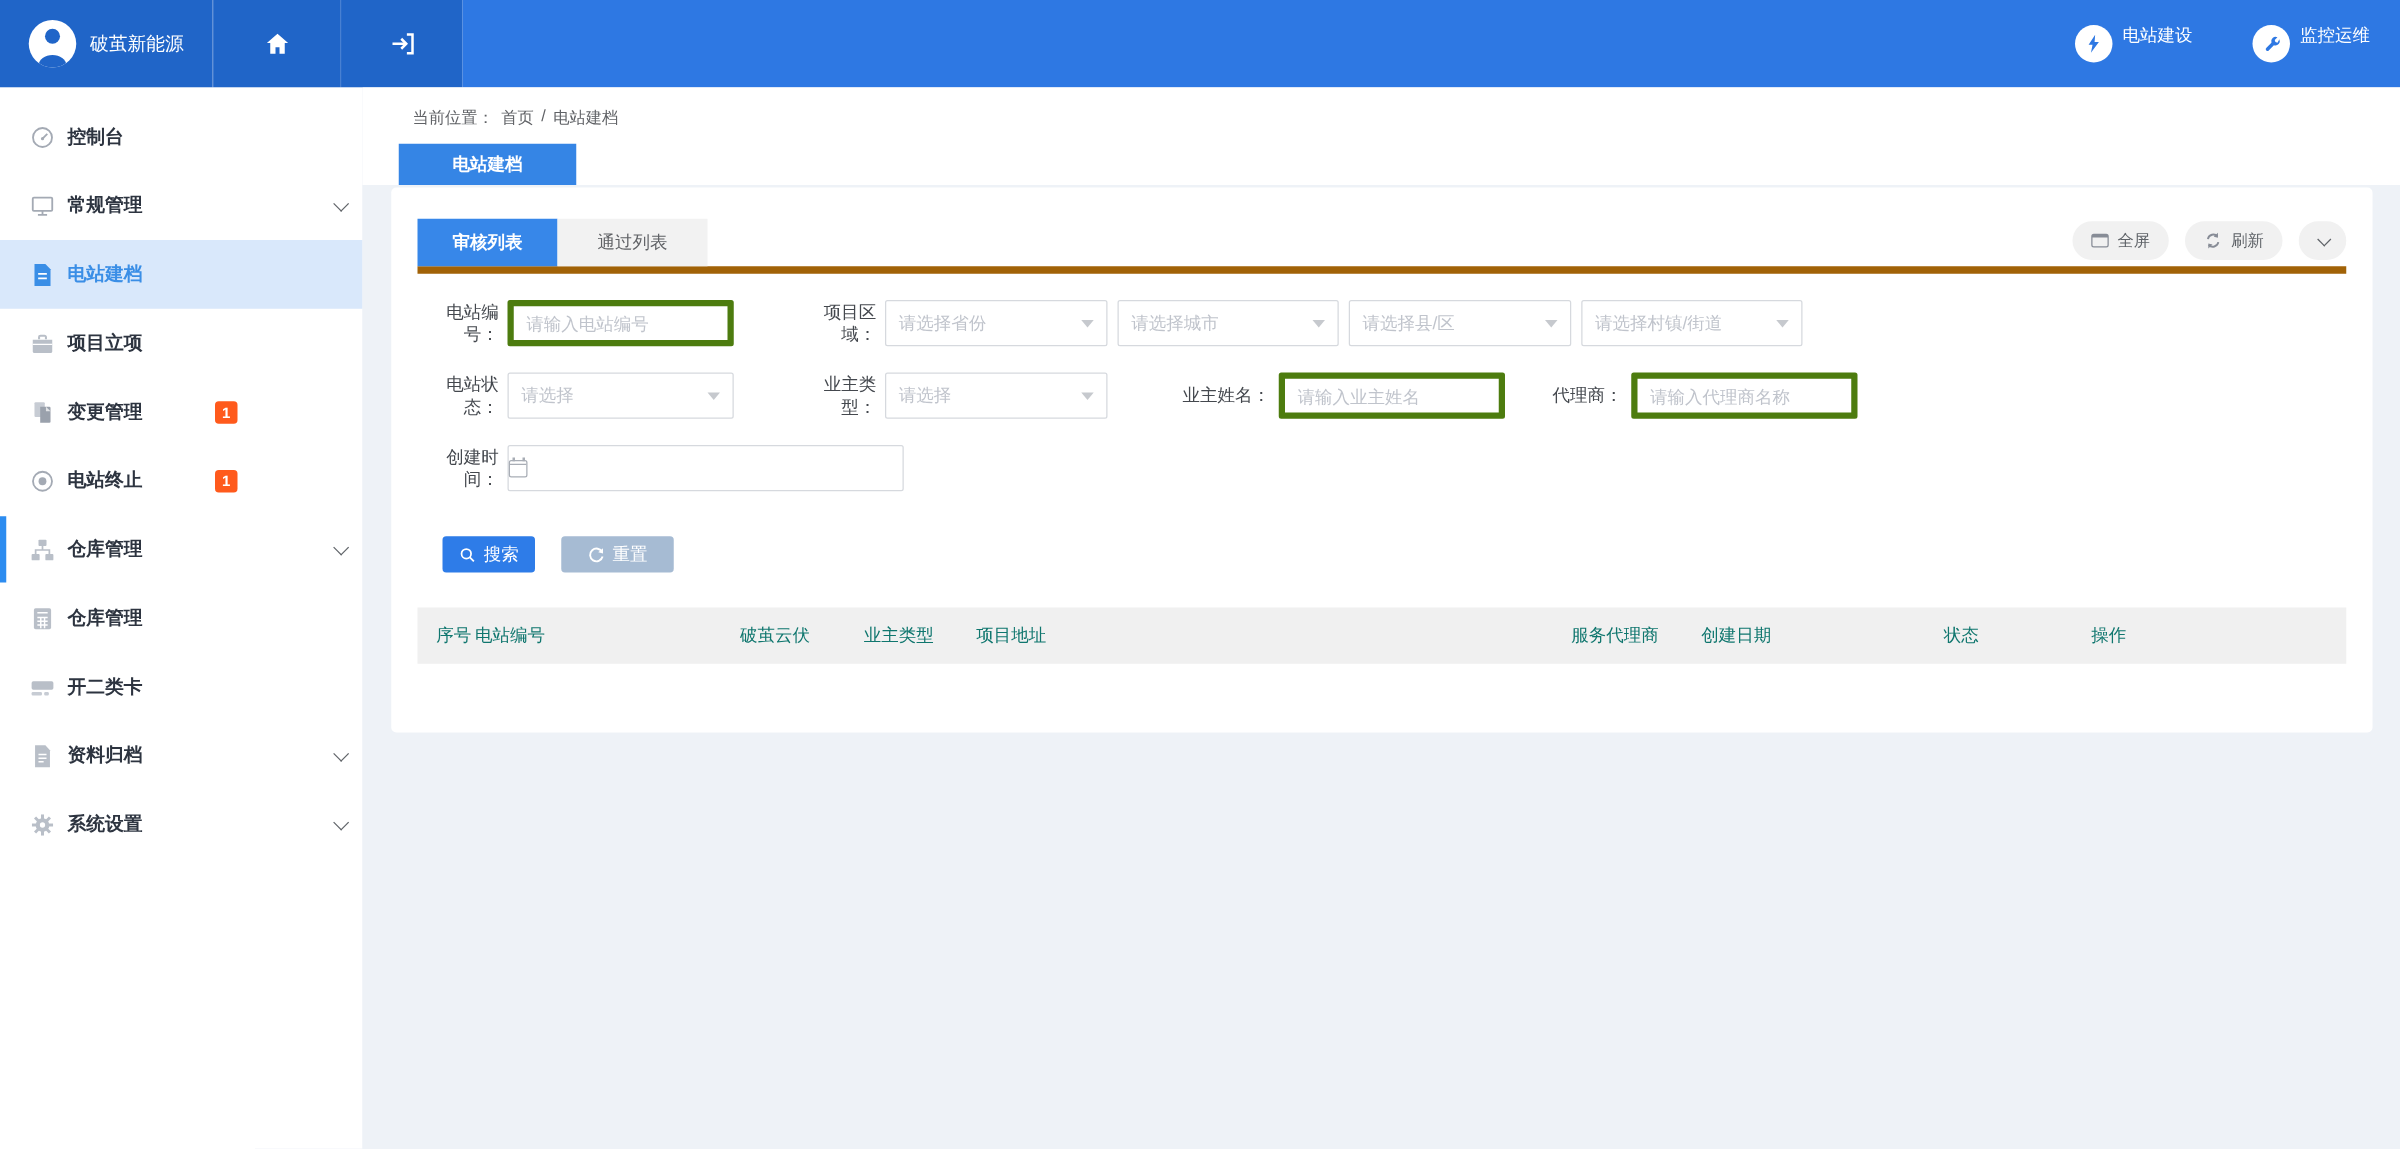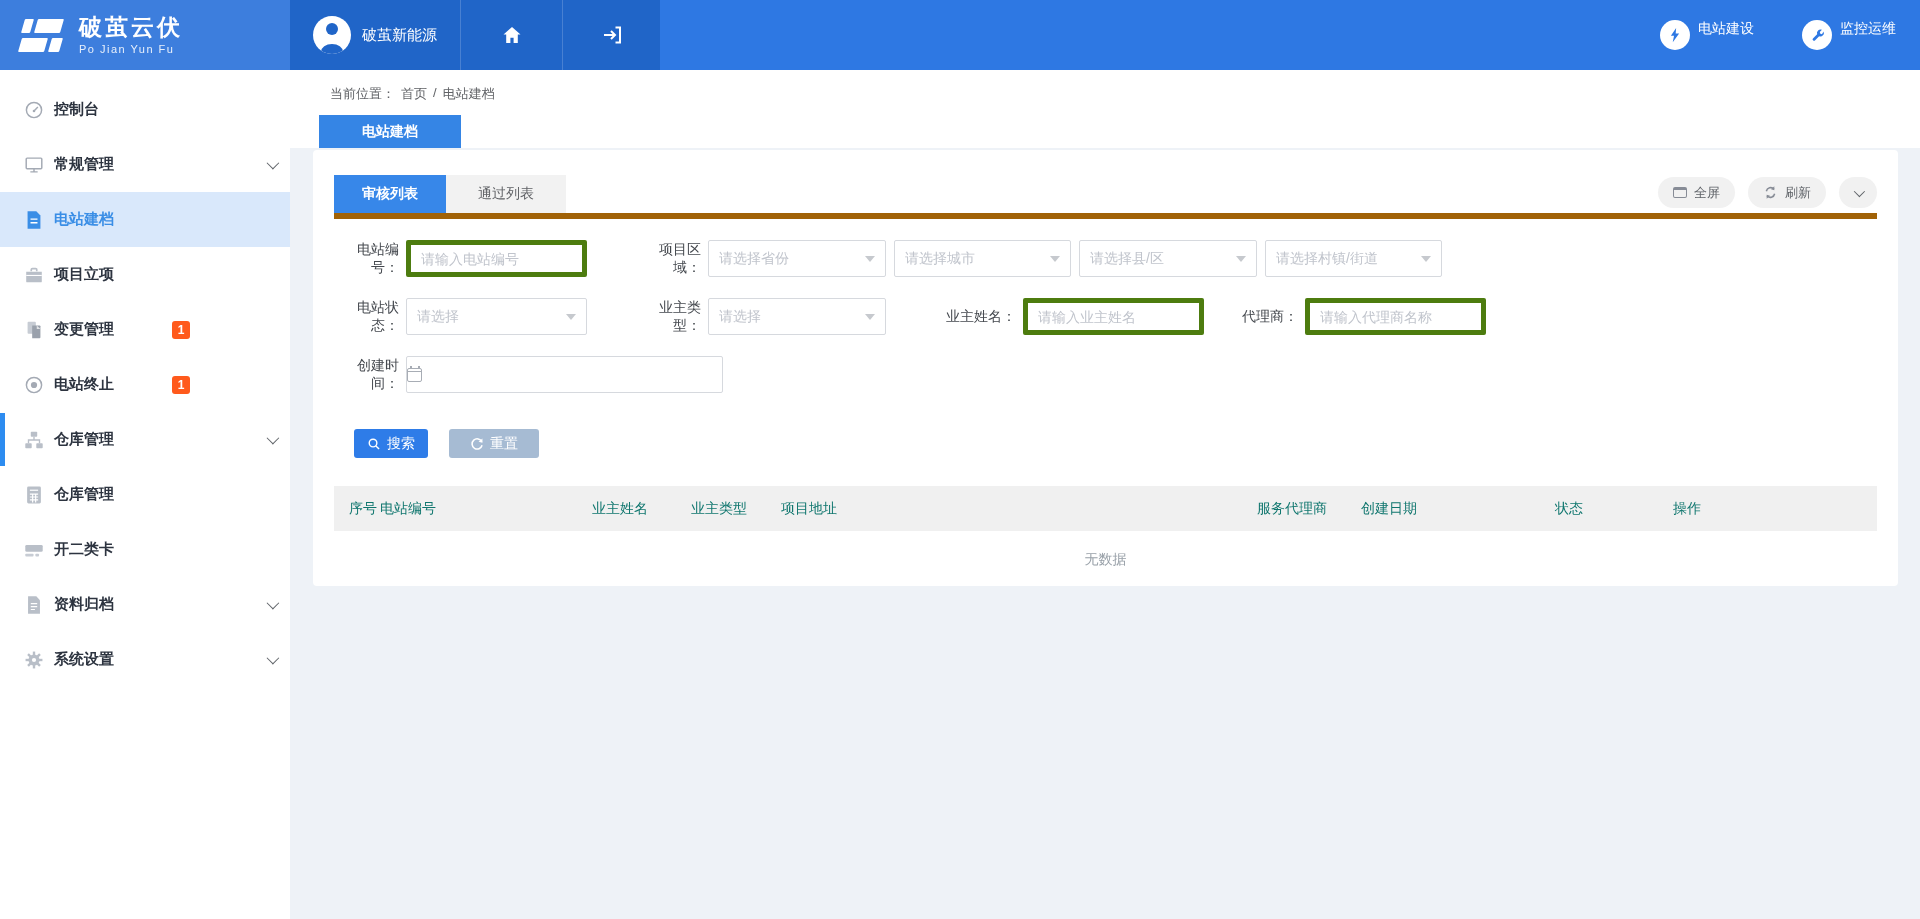--- a/index.html
+++ b/index.html
@@ -80,32 +80,20 @@
   
   .thead { margin-top:28px; height:45px; background:#f0f0f0; display:flex; align-items:center; padding-left:15px; font-size:14px; color:#0f766e; }
   .th { flex:none; }
   .c1{width:31px;} .c2{width:212px;} .c3{width:99px;} .c4{width:90px;} .c5{width:476px;} .c6{width:104px;} .c7{width:194px;} .c8{width:118px;} .c9{flex:1;}
   .tempty { height:58px; display:flex; align-items:center; justify-content:center; color:#98a0a8; font-size:14px; }
 </style>
 </head>
 <body>
 
 <div class="header">
-  <div class="brand">
-    <div class="brand-mark">
-      <div class="pm pm1"></div>
-        <div class="pm pm2"></div>
-        <div class="pm pm3"></div>
-        <div class="pm pm4"></div>
-    </div>
-    <div>
-      <div class="brand-name">破茧云伏</div>
-      <div class="brand-sub">Po Jian Yun Fu</div>
-    </div>
-  </div>
   <div class="hsec user">
     <span class="avatar"></span>
     <span class="user-name">破茧新能源</span>
   </div>
   <div class="hsec home">
     <svg width="24" height="24" viewBox="0 0 24 24">
         <path fill="#fff" d="M12 4l8.5 7.4h-2.7V20h-4.2v-5.2h-3.2V20H6.2v-8.6H3.5z"></path>
       </svg>
   </div>
   <div class="hsec logout">
@@ -368,23 +356,22 @@
               <polygon fill="#fff" points="19.5,2.5 19.5,9 13.5,7.5"></polygon>
             </svg>
           <span>重置</span>
         </button>
       </div>
     </div>
 
     <div class="thead">
       <span class="th c1">序号</span>
       <span class="th c2">电站编号</span>
-      <span class="th c3">业主姓名</span>
+      <span class="th c3">破茧云伏</span>
       <span class="th c4">业主类型</span>
       <span class="th c5">项目地址</span>
       <span class="th c6">服务代理商</span>
       <span class="th c7">创建日期</span>
       <span class="th c8">状态</span>
       <span class="th c9">操作</span>
     </div>
-    <div class="tempty">无数据</div>
   </div>
 </div>
 
 </body></html>

